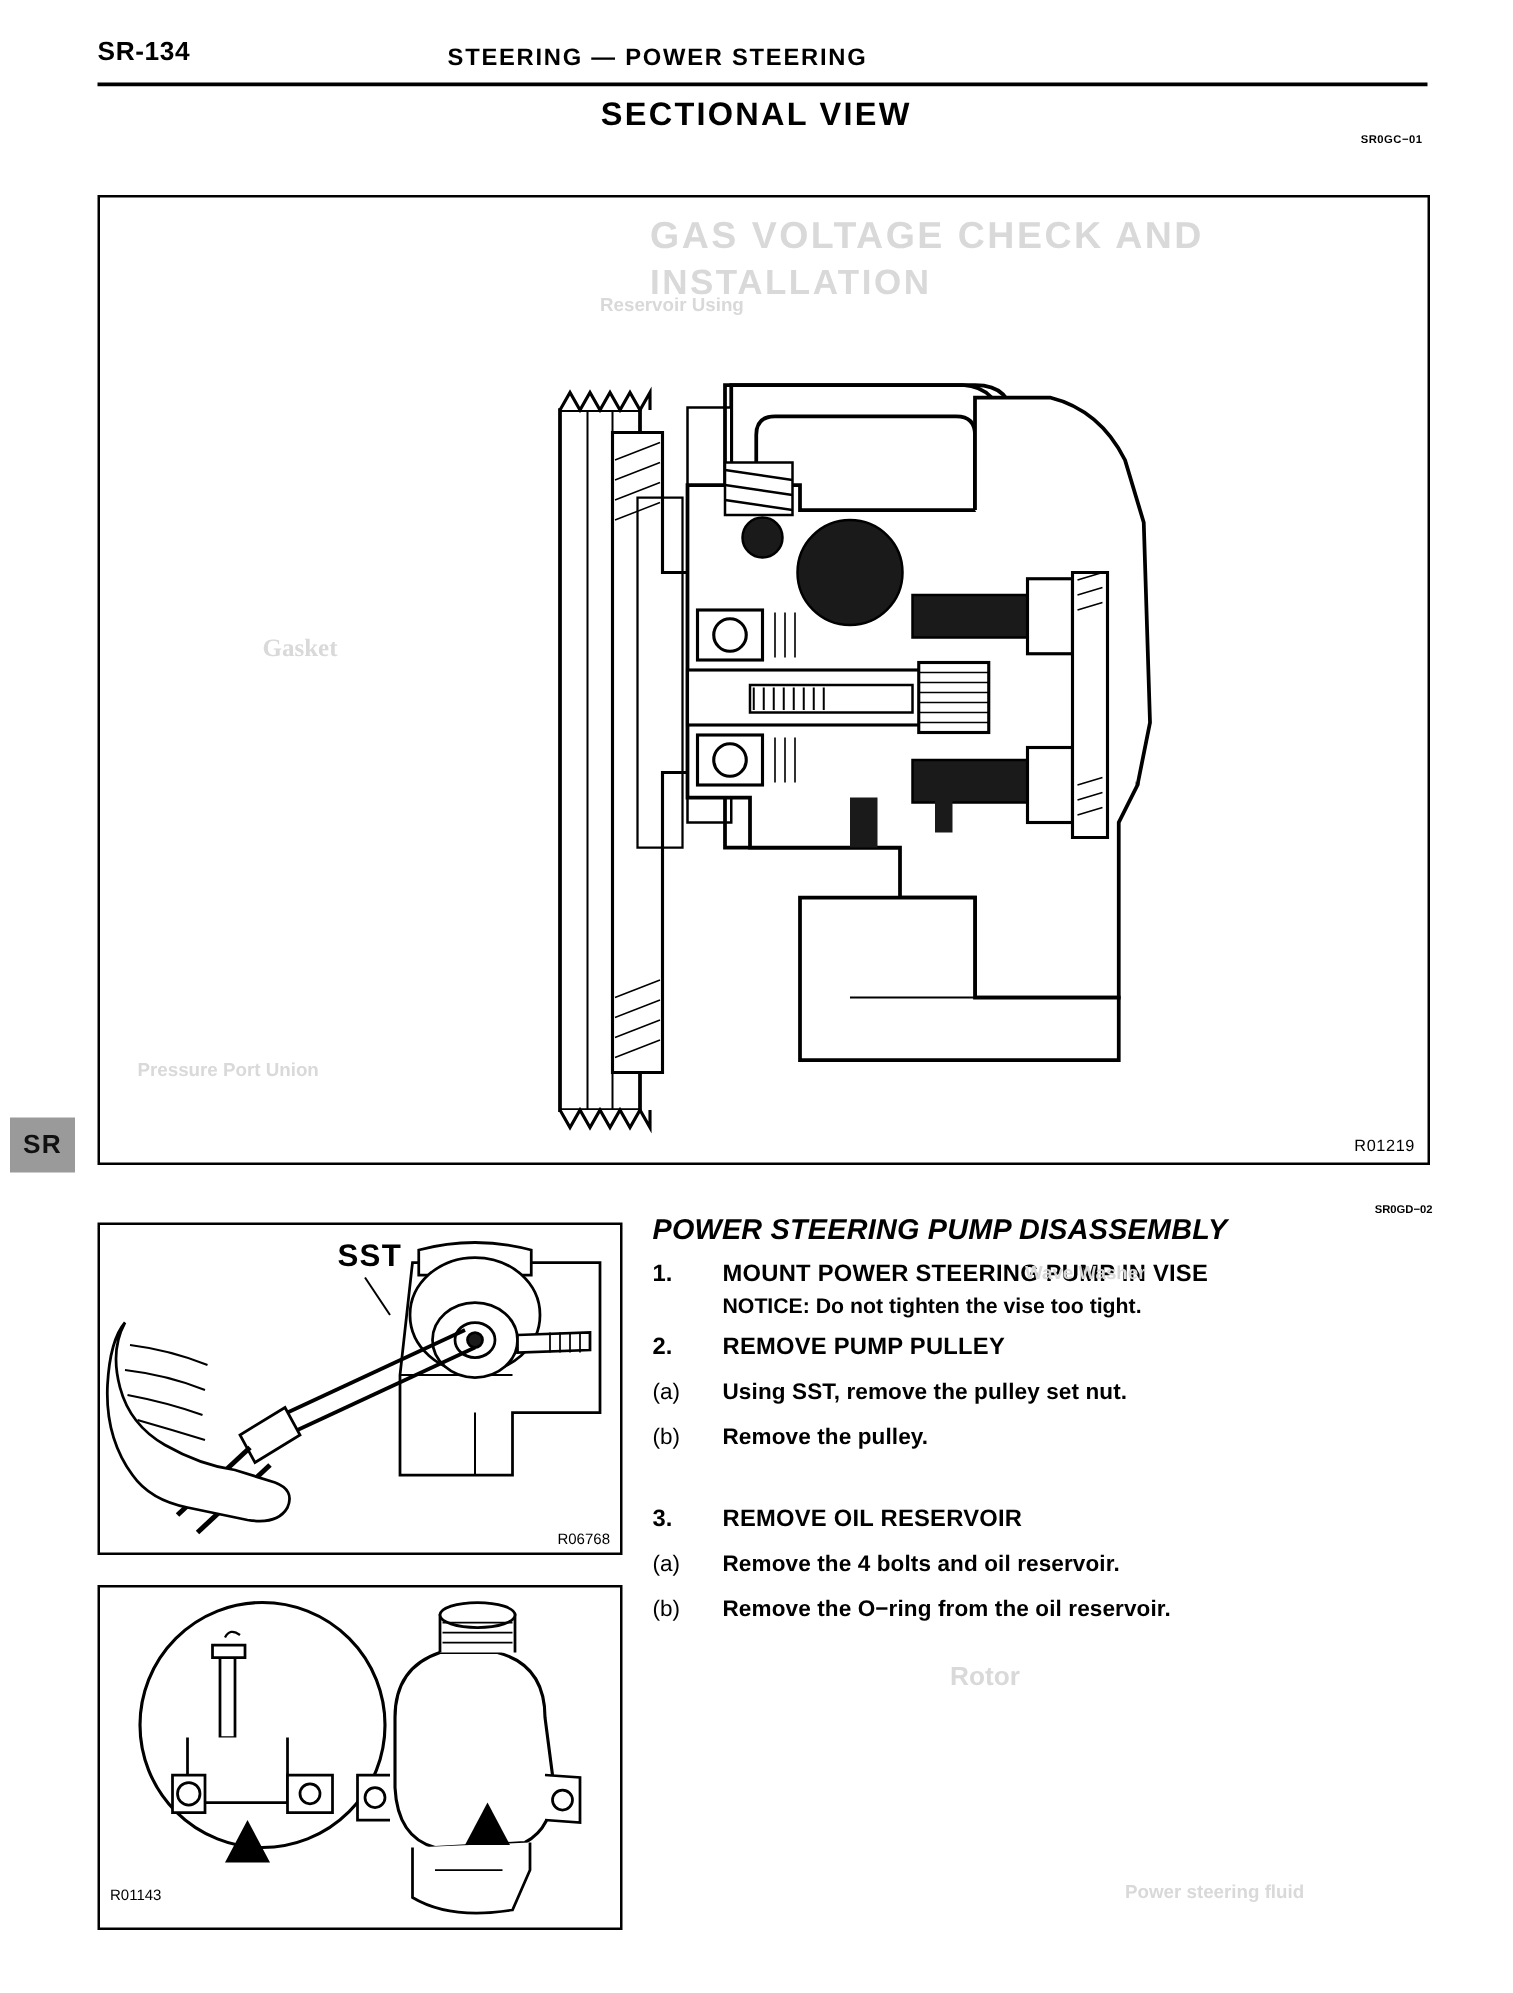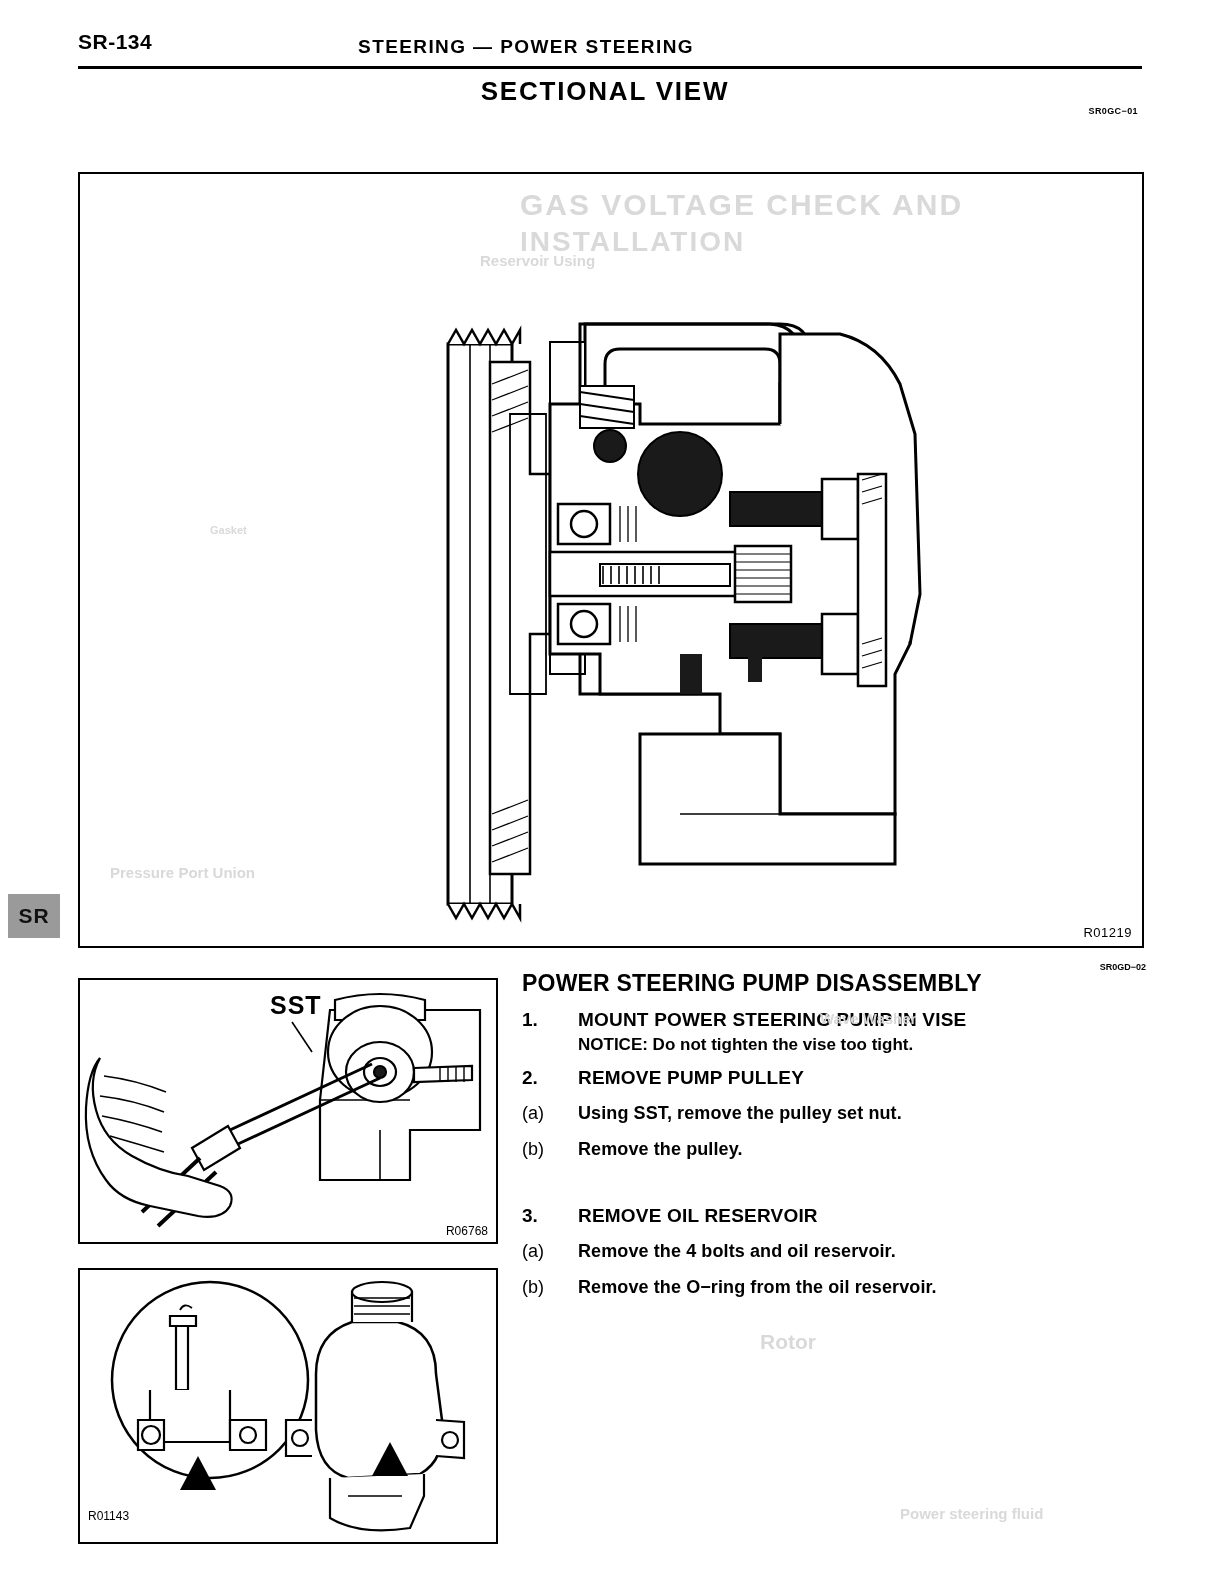--- a/index.html
+++ b/index.html
@@ -69,21 +69,21 @@
     font-size: 9px;
     font-weight: bold;
     letter-spacing: 0.4px;
     margin-top: 36px;
   }
 
   
   .figure-main {
     position: absolute;
     left: 78px;
-    top: 172px;
+    top: 156px;
     width: 1062px;
     height: 772px;
     border: 2px solid #000;
     background: #fff;
     overflow: hidden;
   }
   .figure-main .fig-id {
     position: absolute;
     right: 10px;
     bottom: 6px;
@@ -165,20 +165,21 @@
     position: absolute;
     left: 522px;
     top: 970px;
     width: 620px;
   }
   .proc-title {
     font-size: 23px;
     font-weight: bold;
     letter-spacing: 0.2px;
     white-space: nowrap;
+    font-style: italic;
   }
   .fig-code-proc {
     position: absolute;
     right: -4px;
     top: -8px;
     font-size: 9px;
     font-weight: bold;
   }
   .step {
     position: relative;
@@ -231,21 +232,21 @@
 
 <div class="section-title">SECTIONAL VIEW</div>
 <div class="fig-code-top">SR0GC−01</div>
 
 <div class="figure-main">
 
   
   <div class="ghost" style="left:440px;top:14px;font-size:30px;letter-spacing:2px;">GAS VOLTAGE CHECK AND</div>
   <div class="ghost" style="left:440px;top:52px;font-size:28px;letter-spacing:2px;">INSTALLATION</div>
   <div class="ghost" style="left:400px;top:78px;font-size:15px;">Reservoir Using</div>
-  <div class="ghost" style="left:130px;top:350px;font-size:11px;">Gasket</div>
+  <div class="ghost" style="left:130px;top:350px;font-size:20px;font-family:Liberation Serif, serif;">Gasket</div>
   <div class="ghost" style="left:30px;top:690px;font-size:15px;">Pressure Port Union</div>
 
   <svg viewBox="0 0 1062 772" width="1062" height="772">
     <g fill="none" stroke="#000" stroke-width="2.5">
 
       <path d="M505,150 L700,150 Q730,150 730,180 L730,300 L700,300 L700,190 Q700,175 685,175 L540,175 Q525,175 525,190 L525,300 L505,300 Z" fill="#ffffff" stroke="#000" stroke-width="3"></path>
       <path d="M470,168 L470,500 L505,500 L505,168 Z" fill="#fff" stroke="#000" stroke-width="2"></path>
 
       <path d="M500,150 L690,150 Q720,152 722,185 L722,520 L500,520 Z" fill="none" stroke="#000" stroke-width="3"></path>
 

